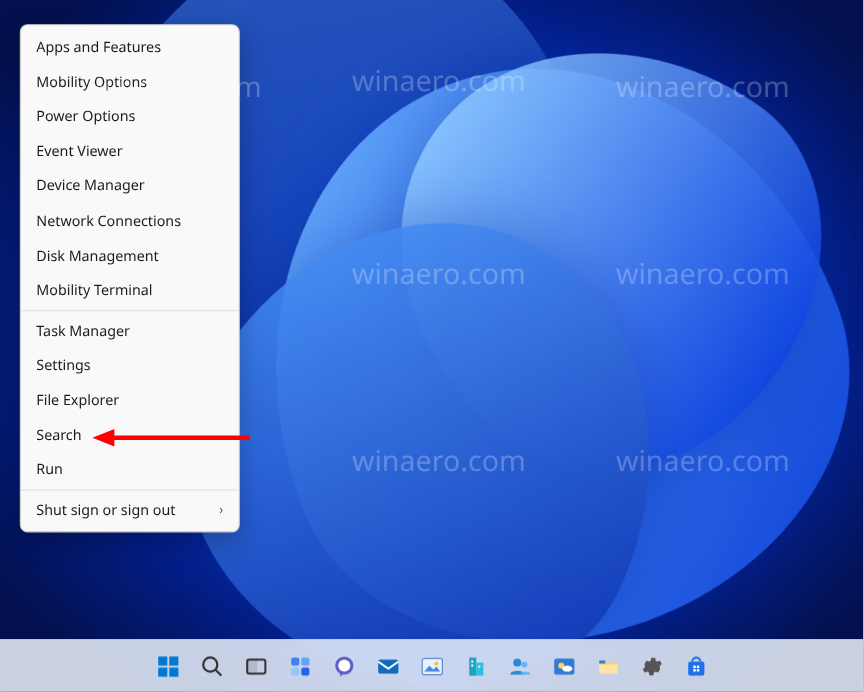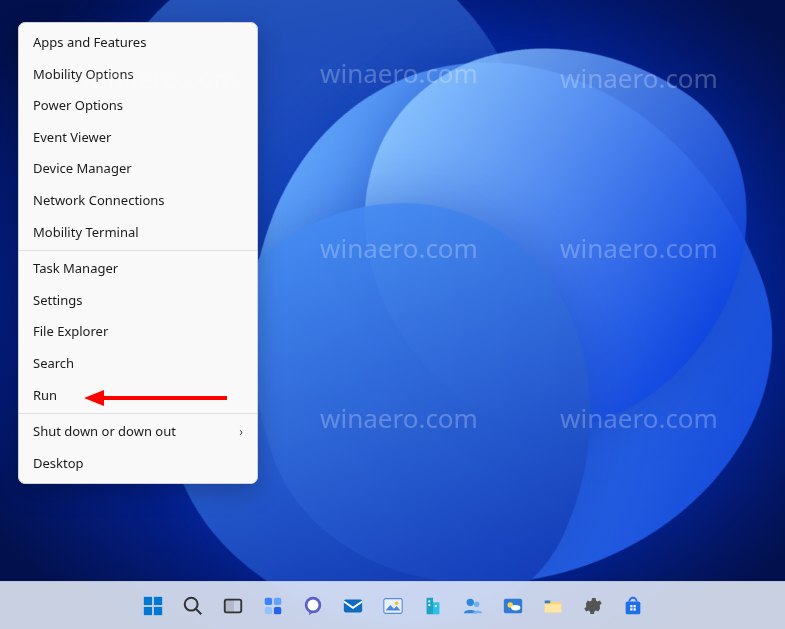--- a/index.html
+++ b/index.html
@@ -23,21 +23,21 @@
 
   
   .watermark {
     position: absolute; color: rgba(255,255,255,0.25); font-size: 26px;
     font-weight: 400; pointer-events: none; user-select: none;
     white-space: nowrap;
   }
 
   
   .context-menu {
-    position: absolute; left: 18px; top: 22px; width: 240px;
+    position: absolute; left: 18px; top: 22px; width: 200px;
     background: #f9f9f9; border: 1px solid #d0d0d0; border-radius: 7px;
     box-shadow: 0 8px 24px rgba(0,0,0,0.25);
     padding: 4px 0; font-size: 13px; color: #1b1b1b;
   }
   .menu-item {
     display: flex; align-items: center; justify-content: space-between;
     padding: 8px 14px 8px 14px; cursor: default; line-height: 1.2;
   }
   .menu-sep { height: 1px; background: #e0e0e0; margin: 2px 0; }
   .chevron { font-size: 12px; color: #555; }
@@ -80,45 +80,45 @@
       <div class="menu-item">
         <span>Event Viewer</span>
       </div>
       <div class="menu-item">
         <span>Device Manager</span>
       </div>
       <div class="menu-item">
         <span>Network Connections</span>
       </div>
       <div class="menu-item">
+        <span>Disk Management</span>
+      </div>
+      <div class="menu-item">
         <span>Mobility Terminal</span>
       </div>
       <div class="menu-sep"></div>
       <div class="menu-item">
         <span>Task Manager</span>
       </div>
       <div class="menu-item">
         <span>Settings</span>
       </div>
       <div class="menu-item">
         <span>File Explorer</span>
       </div>
       <div class="menu-item">
         <span>Search</span>
       </div>
       <div class="menu-item">
         <span>Run</span>
       </div>
       <div class="menu-sep"></div>
       <div class="menu-item">
-        <span>Shut down or down out</span>
+        <span>Shut sign or sign out</span>
         <span class="chevron">›</span>
-      </div>
-      <div class="menu-item">
-        <span>Desktop</span>
       </div>
     </div>
 
   <div class="arrow-wrap">
     <svg viewBox="0 0 145 16" width="145" height="16">
       <line x1="18" y1="8" x2="143" y2="8" stroke="#ff0000" stroke-width="4"></line>
       <polygon points="0,8 20,0 20,16" fill="#ff0000"></polygon>
     </svg>
   </div>
 

